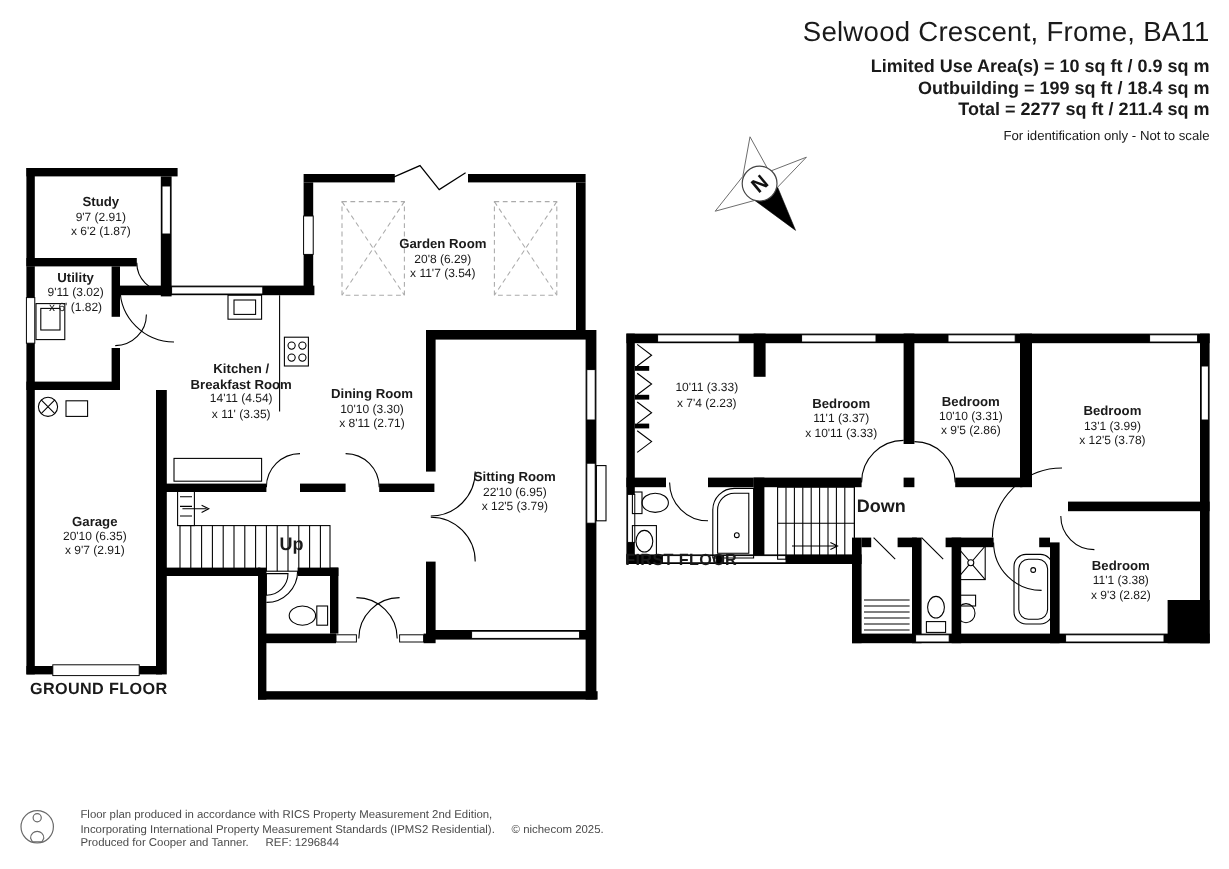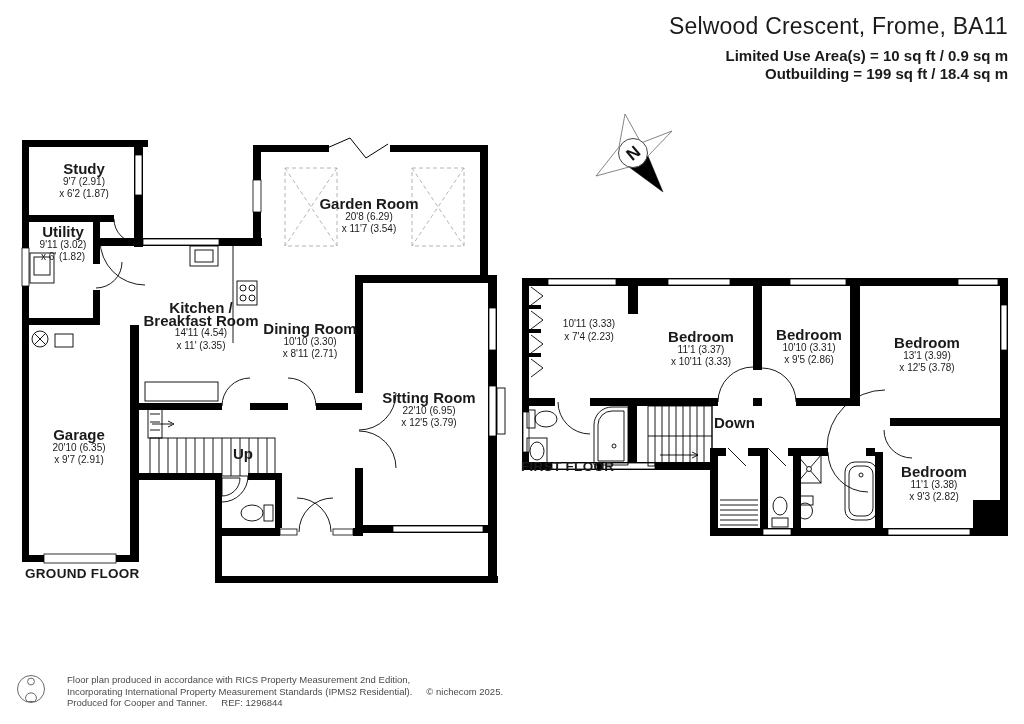--- a/index.html
+++ b/index.html
@@ -7,21 +7,21 @@
     width:1024px;height:724px;position:relative;background:#ffffff;
     font-family:"Liberation Sans", sans-serif;color:#1a1a1a;overflow:hidden;
   }
   #plan{position:absolute;left:0;top:0;}
   .hdr{position:absolute;top:13px;right:16px;text-align:right;}
   .hdr-title{font-size:23px;font-weight:normal;letter-spacing:.2px;margin-bottom:7px;}
   .hdr-line{font-size:15px;font-weight:bold;line-height:18px;}
   .hdr-note{font-size:11px;margin-top:7px;}
   .room-label{position:absolute;text-align:center;transform:translateX(-50%);
     font-size:10px;line-height:12.5px;white-space:nowrap;}
-  .room-label .rn{font-weight:bold;font-size:15px;}
+  .room-label .rn{font-weight:bold;font-size:11px;}
   .floor-label{position:absolute;font-size:13.5px;font-weight:bold;letter-spacing:.3px;}
   .stair-label{position:absolute;font-size:15px;font-weight:bold;}
   .footer{position:absolute;left:55px;top:674px;font-size:9.5px;line-height:11.5px;color:#4a4a4a;margin-left:12px;}
   .footer .row2 span{display:inline-block;}
   .footer .cp{margin-left:14px;}
 </style>
 </head>
 <body>
 
 <svg id="plan" width="1024" height="724" viewBox="0 0 1024 724">
@@ -220,20 +220,22 @@
     <circle cx="31" cy="689" r="13.5"></circle>
     <circle cx="31" cy="681.5" r="3.4"></circle>
     <path d="M25.5,698.5 c0,-7.5 11,-7.5 11,0 l-1.5,3 h-8 z"></path>
   </g>
 </svg>
 
 <div class="hdr">
   <div class="hdr-title">Selwood Crescent, Frome, BA11</div>
   <div class="hdr-line">Limited Use Area(s) = 10 sq ft / 0.9 sq m</div>
   <div class="hdr-line">Outbuilding = 199 sq ft / 18.4 sq m</div>
+  <div class="hdr-line">Total = 2277 sq ft / 211.4 sq m</div>
+  <div class="hdr-note">For identification only - Not to scale</div>
 </div>
 
 <div class="room-label" style="left:84px;top:163px">
   <div class="rn">Study</div>
   <div>9'7 (2.91)</div>
   <div>x 6'2 (1.87)</div>
 </div>
 <div class="room-label" style="left:63px;top:226px">
   <div class="rn">Utility</div>
   <div>9'11 (3.02)</div>

